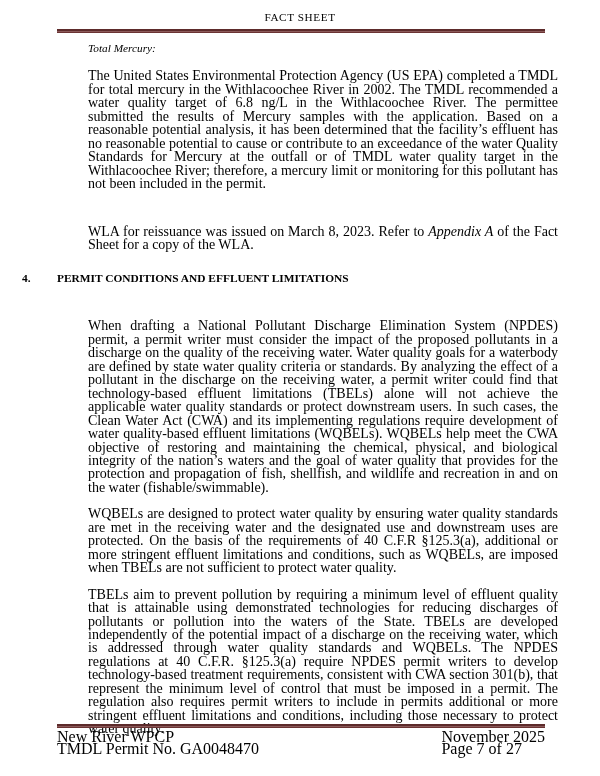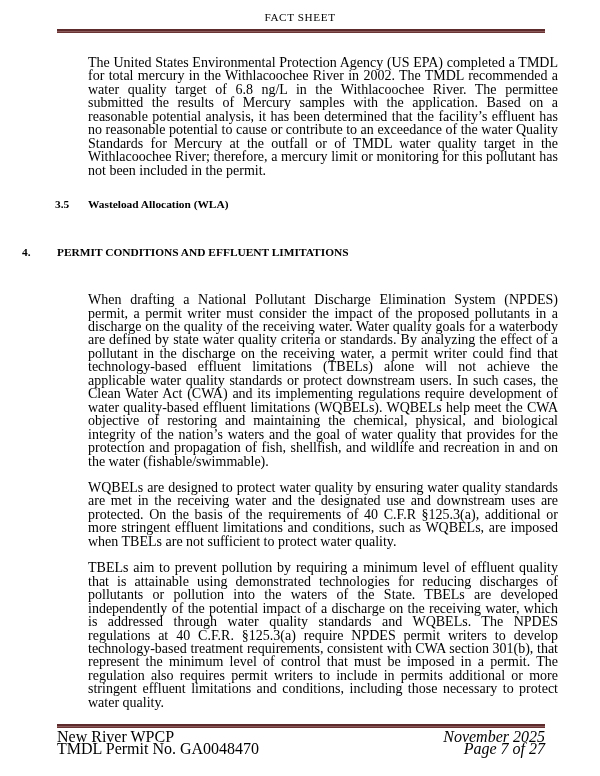--- a/index.html
+++ b/index.html
@@ -120,48 +120,46 @@
   .footer-cols {
     position: absolute;
     left: 57px;
     right: 55px;
     top: 7px;
     display: flex;
     justify-content: space-between;
     font-size: 16px;
     line-height: 12.4px;
   }
-  .footer-right { text-align: right; font-style: italic; }
+  .footer-right { text-align: left; }
 </style>
 </head>
 <body>
 
 <div class="page">
 
   <div class="header">
     <div class="header-title">FACT SHEET</div>
     <div class="rule-top"></div>
   </div>
 
   <div class="content">
 
+    <div class="italic-label">Total Mercury:</div>
 
     <div class="gap-md"></div>
 
     <p class="para">The United States Environmental Protection Agency (US EPA) completed a TMDL for total mercury in the Withlacoochee River in 2002.  The TMDL recommended a water quality target of 6.8 ng/L in the Withlacoochee River.  The permittee submitted the results of Mercury samples with the application.  Based on a reasonable potential analysis, it has been determined that the facility’s effluent has no reasonable potential to cause or contribute to an exceedance of the water Quality Standards for Mercury at the outfall or of TMDL water quality target in the Withlacoochee River; therefore, a mercury limit or monitoring for this pollutant has not been included in the permit.</p>
 
     <div class="gap-xl"></div>
 
-    <div class="hd level2">
-      <span class="num">3.5</span>
-      <span class="txt">Wasteload Allocation (WLA)</span>
-    </div>
 
     <div class="gap-md"></div>
 
+    <p class="para"><span>WLA for reissuance was issued on March 8, 2023.  Refer to </span><em>Appendix A</em><span> of the Fact Sheet for a copy of the WLA.</span></p>
 
     <div class="gap-xl"></div>
 
     <div class="hd level1">
       <span class="num">4.</span>
       <span class="txt">PERMIT CONDITIONS AND EFFLUENT LIMITATIONS</span>
     </div>
 
     <div class="gap-lg"></div>
 

